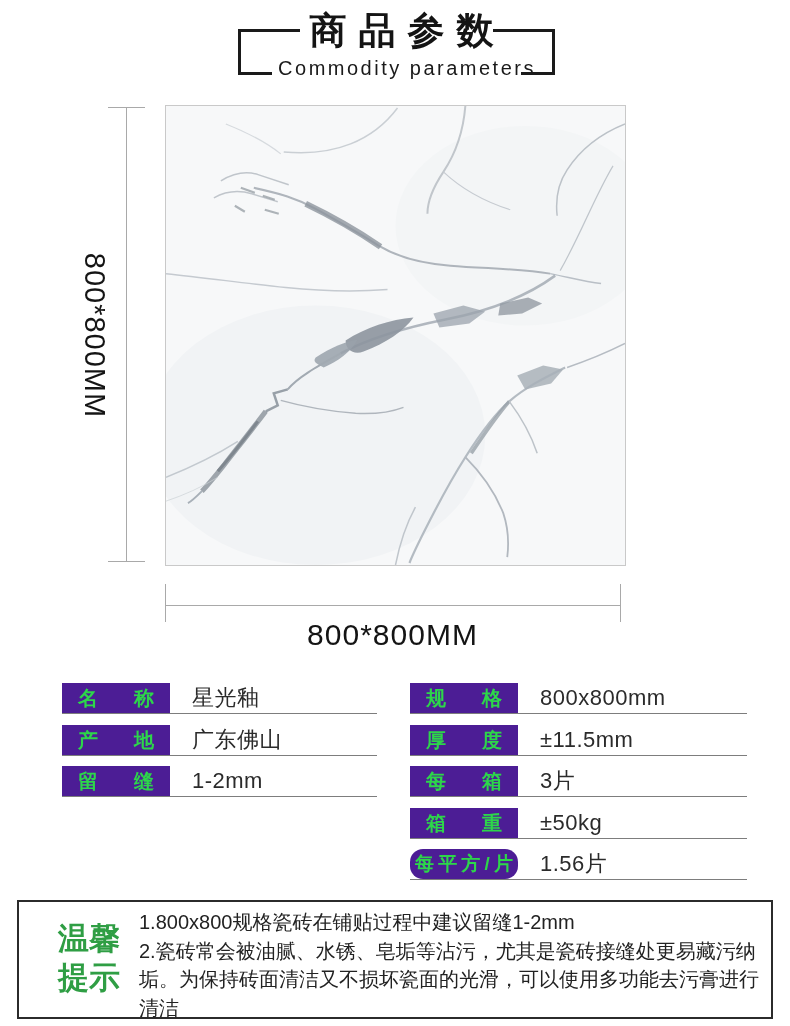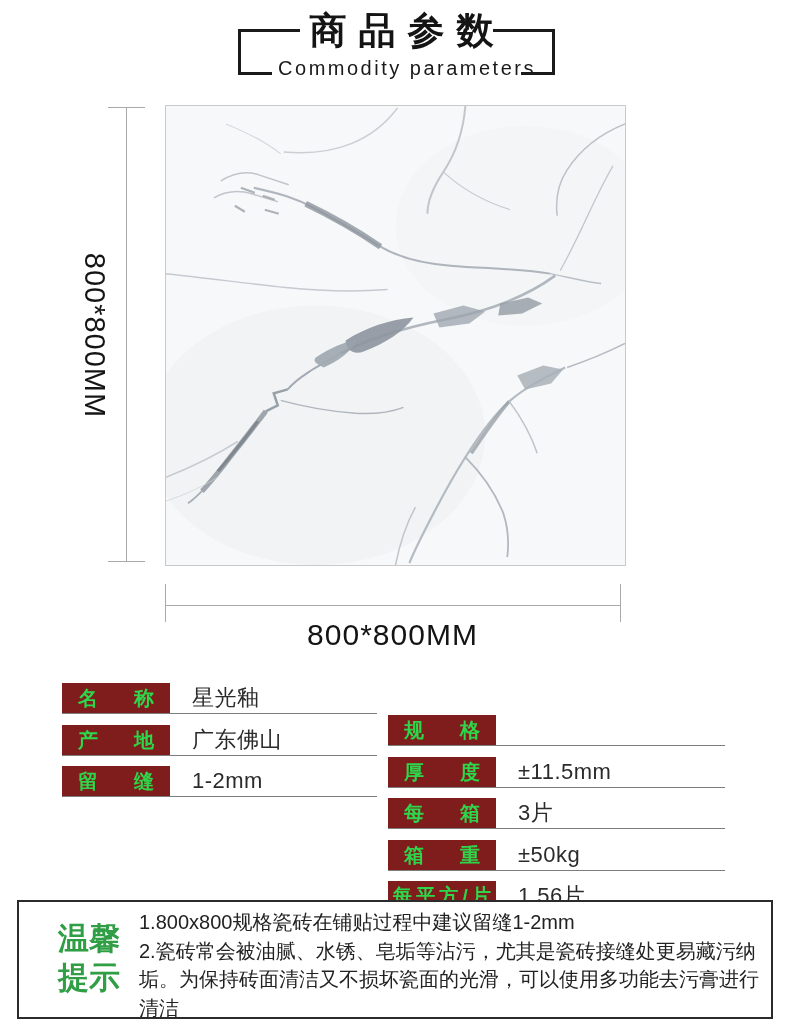--- a/index.html
+++ b/index.html
@@ -21,26 +21,26 @@
   .vdim-text{position:absolute;left:64px;top:105px;width:62px;height:461px;
              display:flex;align-items:center;justify-content:center;}
   .vdim-text span{transform:rotate(90deg);white-space:nowrap;font-size:29px;font-weight:500;
                   letter-spacing:1px;color:#141414;}
   .hdim-text{position:absolute;left:165px;top:618px;width:455px;text-align:center;
              font-size:30px;font-weight:500;letter-spacing:1px;color:#141414;}
 
   
   .spec-col{position:absolute;top:683px;}
   .spec-col.left{left:62px;width:315px;}
-  .spec-col.right{left:388px;width:337px;margin-top:32px;}
+  .spec-col.right{left:410px;width:337px;}
   .spec-row{position:relative;height:30px;margin-bottom:11.5px;display:flex;align-items:center;}
-  .spec-label{width:108px;height:30px;line-height:30px;background:#7f1d1d;color:#2dd64a;
+  .spec-label{width:108px;height:30px;line-height:30px;background:#4c1d95;color:#2dd64a;
               font-size:20px;font-weight:700;padding:0 16px;box-sizing:border-box;
               text-align:justify;text-align-last:justify;flex:0 0 108px;}
-  .spec-label.tight{font-size:19px;padding:0 5px;letter-spacing:0;}
+  .spec-label.tight{font-size:19px;padding:0 5px;letter-spacing:0;border-radius:13px;}
   .spec-value{margin-left:22px;font-size:22px;color:#2b2b2b;letter-spacing:0.5px;
               font-family:Liberation Sans, sans-serif;font-weight:400;}
   .row-line{position:absolute;left:0;bottom:-1px;width:100%;height:1px;background:#7d7d7d;}
 
   
   .tips{position:absolute;left:17px;top:900px;width:756px;height:119px;
         border:2.5px solid #2b2b2b;box-sizing:border-box;background:#ffffff;}
   .tips-heading{position:absolute;left:24px;top:17px;width:92px;text-align:center;
                 color:#2f9e44;font-size:31px;font-weight:600;line-height:39px;}
   .tips-body{position:absolute;left:120px;top:6px;width:630px;font-size:20px;
@@ -133,20 +133,21 @@
     <div class="spec-row">
       <div class="spec-label">留 缝</div>
       <div class="spec-value">1-2mm</div>
       <div class="row-line"></div>
     </div>
   </div>
 
   <div class="spec-col right">
     <div class="spec-row">
       <div class="spec-label">规 格</div>
+      <div class="spec-value">800x800mm</div>
       <div class="row-line"></div>
     </div>
     <div class="spec-row">
       <div class="spec-label">厚 度</div>
       <div class="spec-value">±11.5mm</div>
       <div class="row-line"></div>
     </div>
     <div class="spec-row">
       <div class="spec-label">每 箱</div>
       <div class="spec-value">3片</div>

